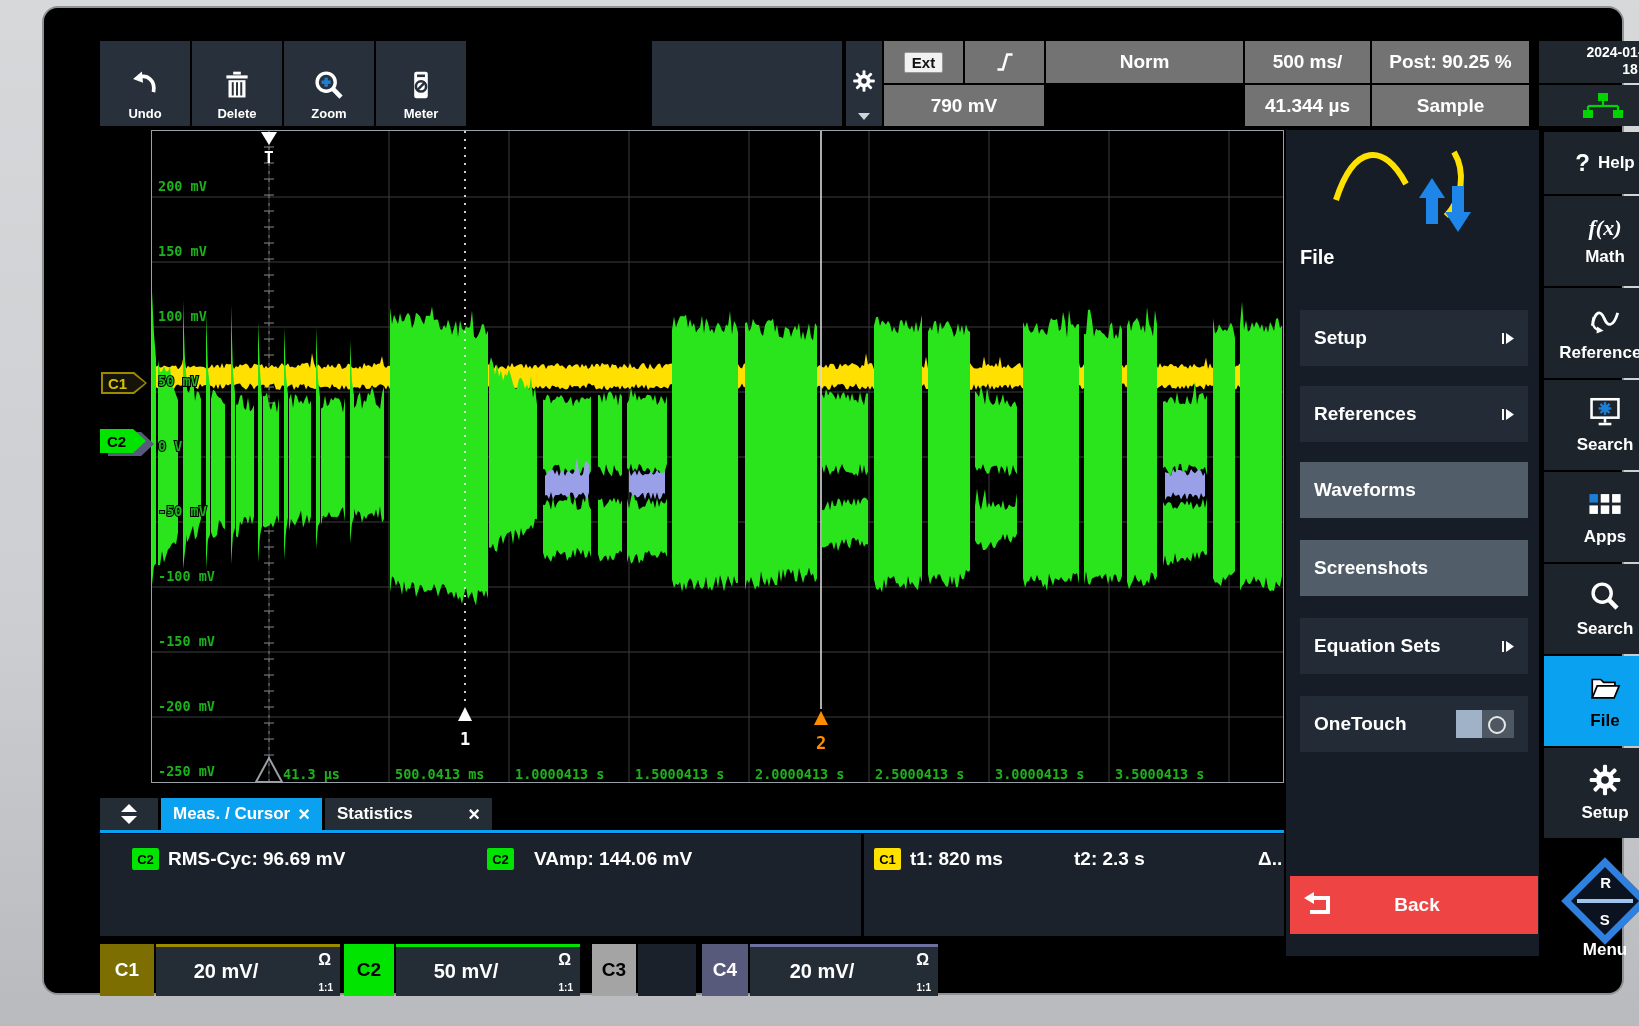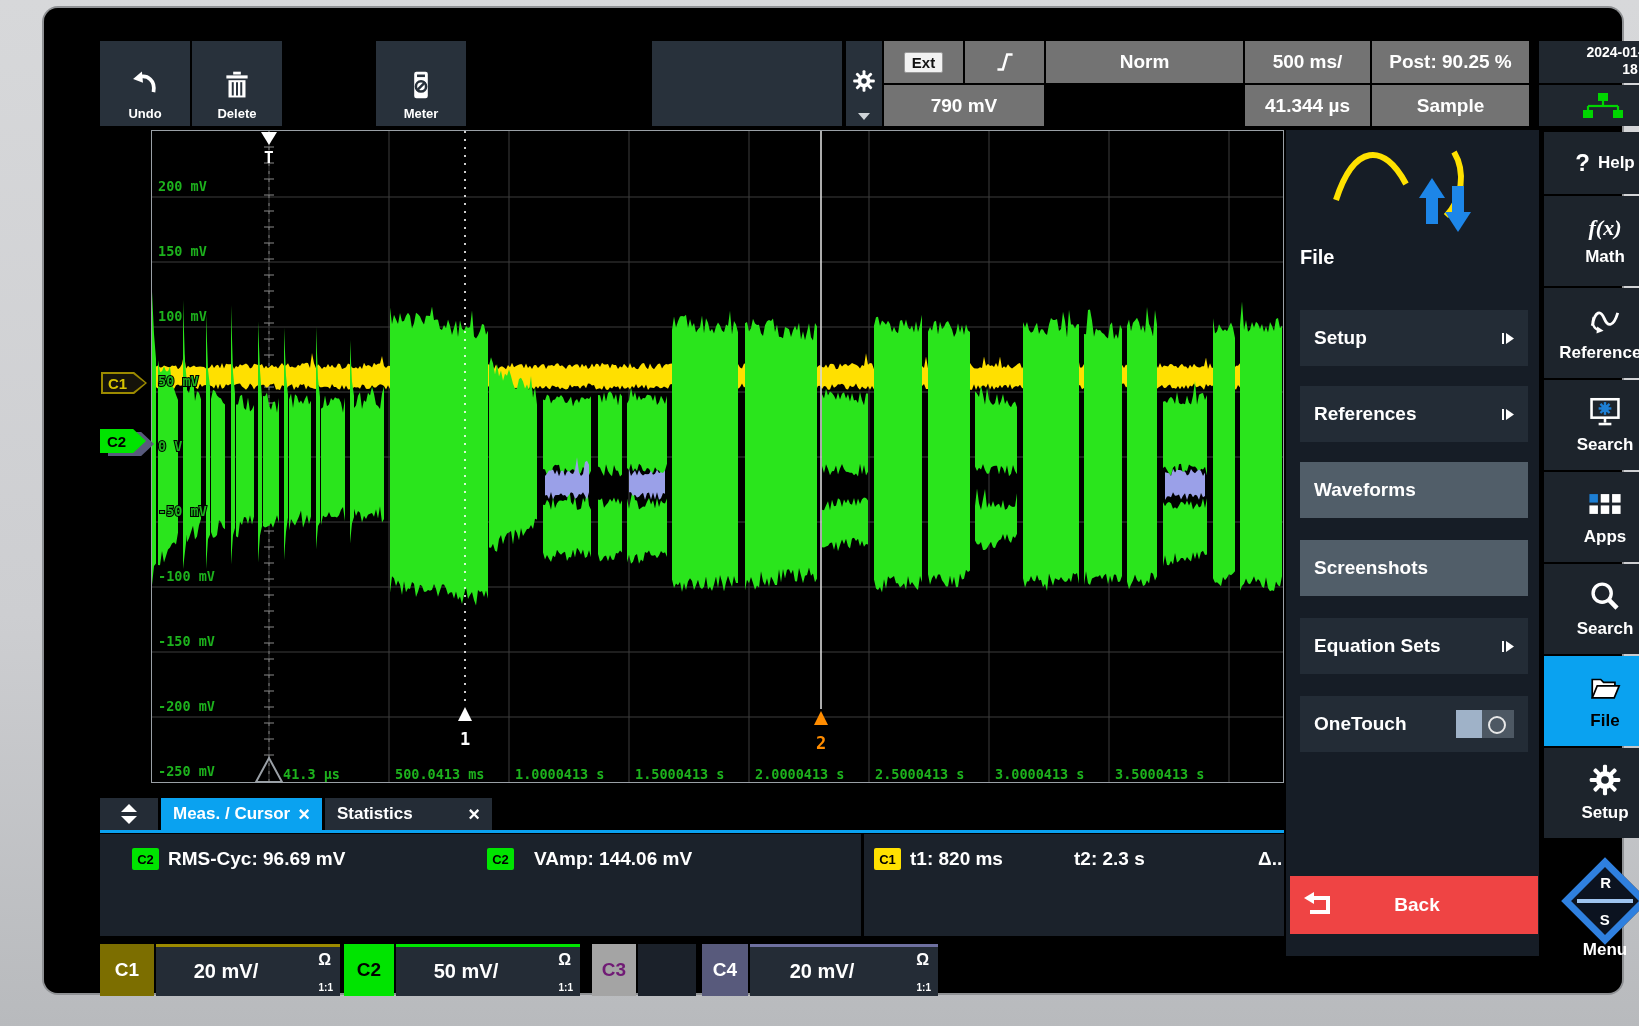--- a/index.html
+++ b/index.html
@@ -88,20 +88,29 @@
   <div class="tbtn" style="left:148px">
     <svg viewBox="0 0 24 24">
         <rect x="9.3" y="2.6" width="5.4" height="2" fill="#fff"></rect>
         <rect x="4.5" y="5.2" width="15" height="2.2" fill="#fff"></rect>
         <path d="M6 8.6 h12 v12.2 h-12 z" fill="#fff"></path>
         <line x1="9" y1="10" x2="9" y2="19.4" stroke="#28313b" stroke-width="1.4"></line>
         <line x1="12" y1="10" x2="12" y2="19.4" stroke="#28313b" stroke-width="1.4"></line>
         <line x1="15" y1="10" x2="15" y2="19.4" stroke="#28313b" stroke-width="1.4"></line>
       </svg>
     <span class="lab">Delete</span>
+  </div>
+  <div class="tbtn" style="left:240px">
+    <svg viewBox="0 0 24 24">
+        <circle cx="10" cy="10" r="6.4" fill="none" stroke="#fff" stroke-width="2.4"></circle>
+        <line x1="14.8" y1="14.8" x2="20.5" y2="20.5" stroke="#fff" stroke-width="3.2"></line>
+        <line x1="6.8" y1="10" x2="13.2" y2="10" stroke="#1d7fd4" stroke-width="2.4"></line>
+        <line x1="10" y1="6.8" x2="10" y2="13.2" stroke="#1d7fd4" stroke-width="2.4"></line>
+      </svg>
+    <span class="lab">Zoom</span>
   </div>
   <div class="tbtn" style="left:332px">
     <svg viewBox="0 0 24 24">
         <rect x="7.2" y="2.6" width="9.6" height="18.8" rx="1.6" fill="#fff"></rect>
         <rect x="9.2" y="4.6" width="5.6" height="1.8" fill="#28313b"></rect>
         <circle cx="12" cy="13" r="3.6" fill="none" stroke="#28313b" stroke-width="1.8"></circle>
         <line x1="9" y1="16" x2="15" y2="10" stroke="#28313b" stroke-width="1.8"></line>
       </svg>
     <span class="lab">Meter</span>
   </div>
@@ -446,21 +455,21 @@
     <span class="val">20 mV/</span>
     <span class="ohm">Ω</span>
     <span class="probe">1:1</span>
   </div>
   <div class="chbadge" style="left:300px;width:50px;background:#00e400;color:#000">C2</div>
   <div class="chcell" style="left:352px;width:184px;border-top:3px solid #00e400">
     <span class="val">50 mV/</span>
     <span class="ohm">Ω</span>
     <span class="probe">1:1</span>
   </div>
-  <div class="chbadge" style="left:548px;width:44px;background:#a4a4a4;color:#701a75">C3</div>
+  <div class="chbadge" style="left:548px;width:44px;background:#a4a4a4;color:#000000">C3</div>
   <div class="chcell" style="left:594px;width:58px;background:#1b212a"></div>
   <div class="chbadge" style="left:658px;width:46px;background:#585a7c;color:#fff">C4</div>
   <div class="chcell" style="left:706px;width:188px;border-top:3px solid #6e70a0">
     <span class="val">20 mV/</span>
     <span class="ohm">Ω</span>
     <span class="probe">1:1</span>
   </div>
 </div>
 
 </body></html>

